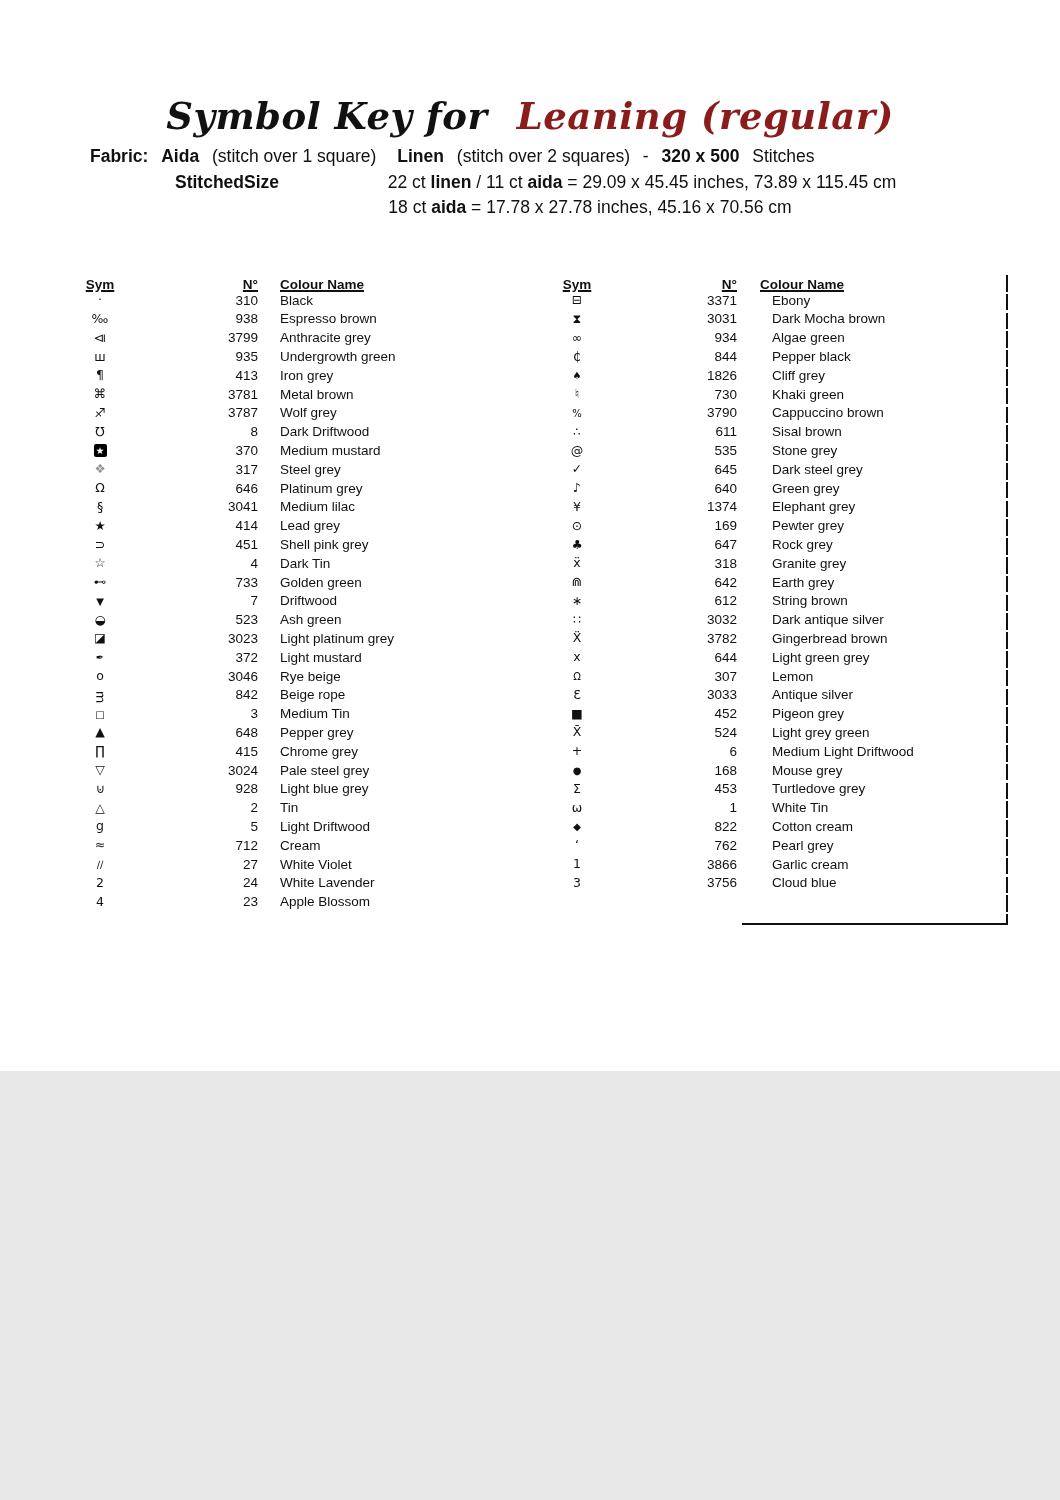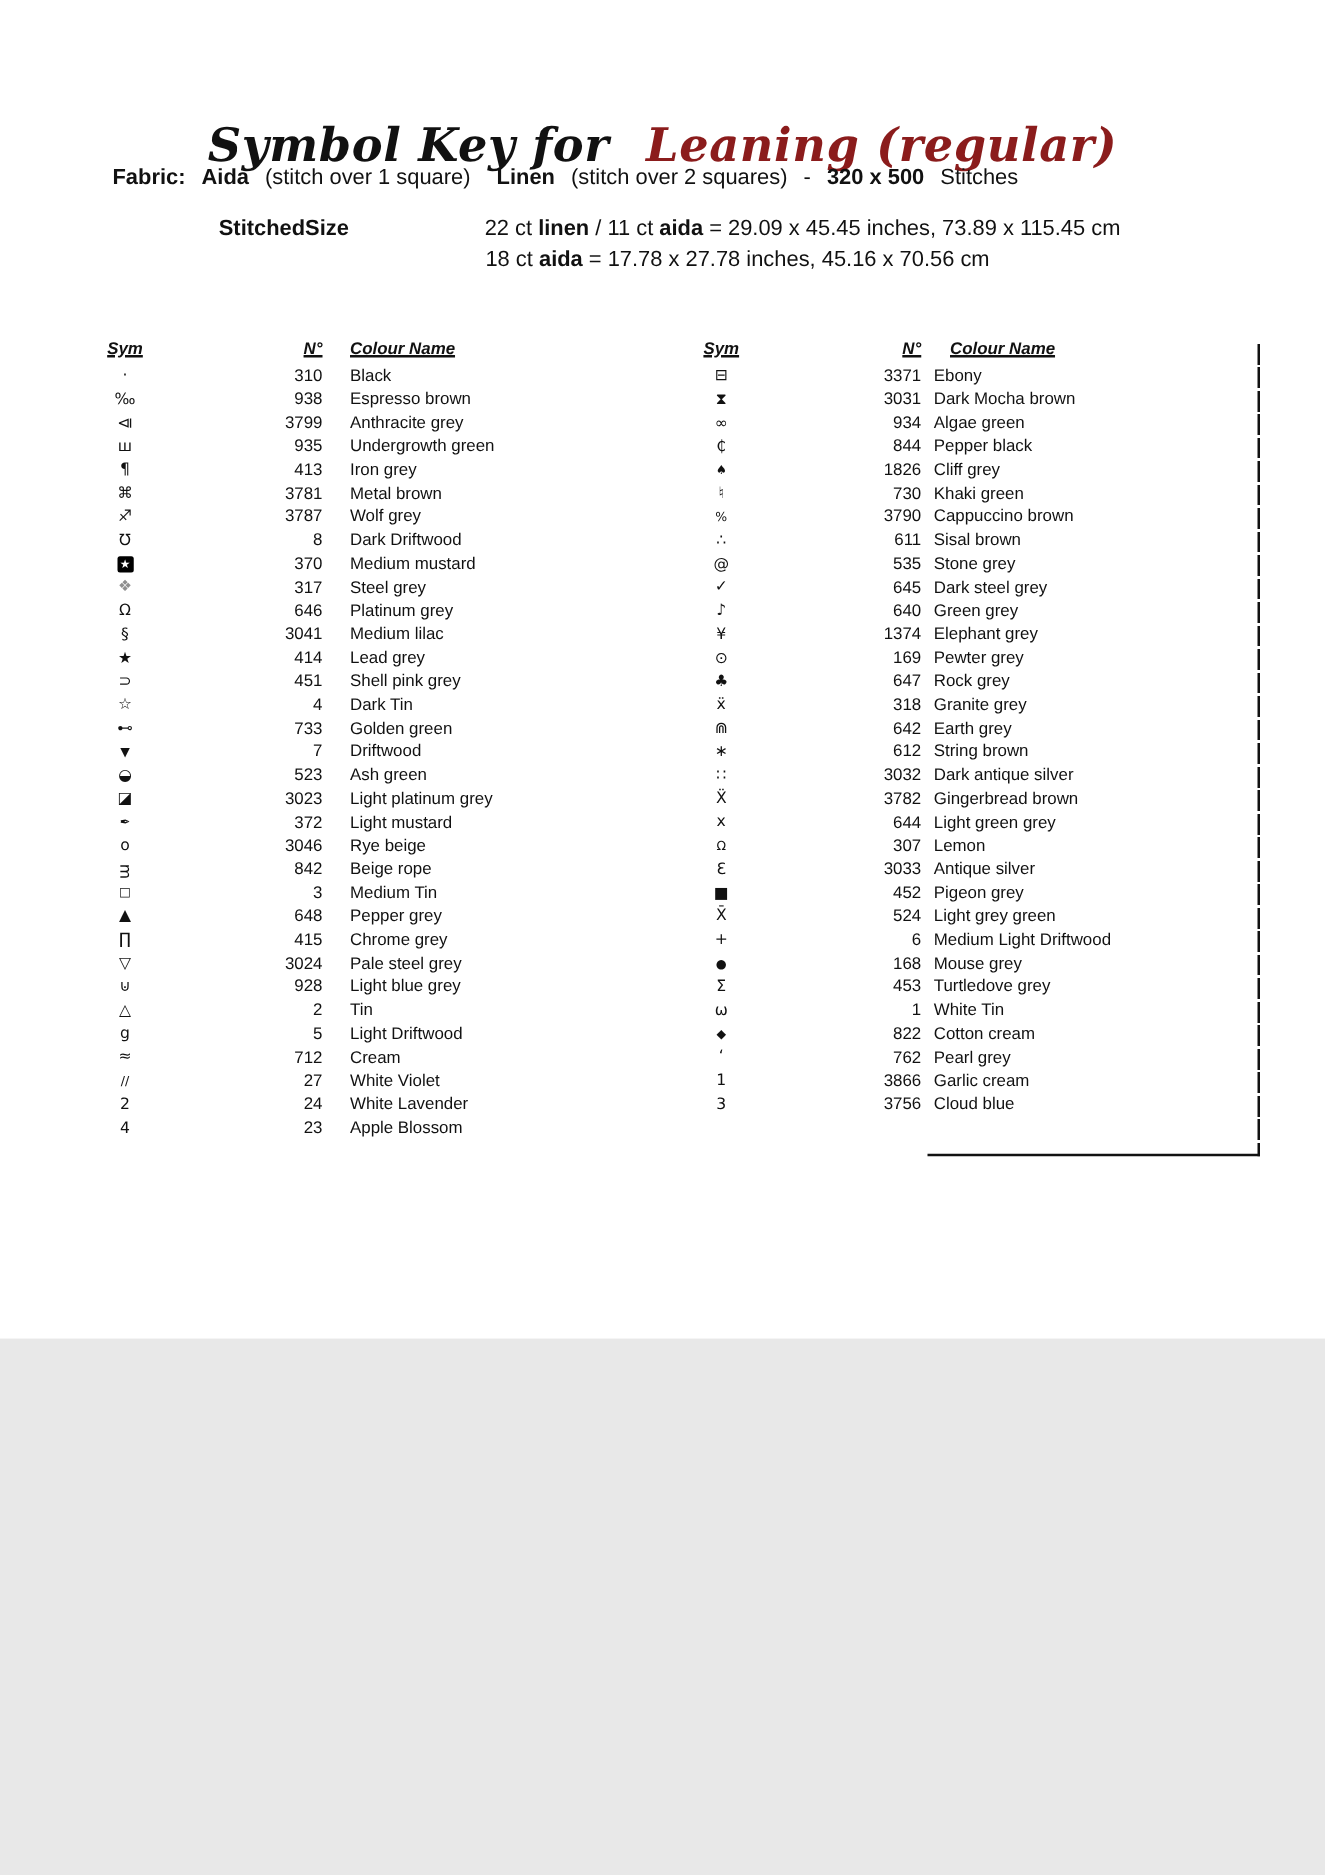--- a/index.html
+++ b/index.html
@@ -6,49 +6,49 @@
   .page{position:relative;width:1060px;height:1071px;margin:0 auto;background:#ffffff;
         font-family:"Liberation Sans",sans-serif;color:#111;overflow:hidden;}
 
   
   .title{position:absolute;top:94px;left:0;width:100%;text-align:center;
          font-family:"DejaVu Serif",serif;font-style:italic;font-weight:bold;
          font-size:37px;letter-spacing:.5px;white-space:nowrap;}
   .title .t-name{margin-left:16px;}
 
   
-  .fabric{position:absolute;top:131px;left:90px;font-size:17.5px;white-space:nowrap;}
+  .fabric{position:absolute;top:146px;left:90px;font-size:17.5px;white-space:nowrap;}
   .b{font-weight:bold;}
   .ml1{margin-left:8px;}
   .ml2{margin-left:16px;}
 
   
   .sizes{position:absolute;top:170px;left:175px;right:55px;font-size:17.5px;
          text-align:center;line-height:25.4px;}
   .sizes .line{white-space:nowrap;}
   .sizes .label{float:left;font-weight:bold;}
 
   
   .col{position:absolute;top:272px;font-size:13.5px;line-height:1;}
   #col-left{left:80px;width:430px;}
   #col-right{left:555px;width:453px;height:660px;}
-  .thead{display:flex;height:19px;font-weight:bold;align-items:flex-start;font-style:italic;}
+  .thead{display:flex;height:19px;font-weight:bold;align-items:flex-end;}
   .thead .u{text-decoration:underline;text-decoration-thickness:1.5px;}
   .h-sym{width:40px;text-align:center;}
   #col-right .h-sym{width:44px;}
   .h-no{width:138px;text-align:right;}
   .h-name{margin-left:22px;}
   #col-right .h-name{margin-left:23px;}
 
   .trow{display:flex;height:18.8px;align-items:center;}
   .c-sym{width:40px;text-align:center;font-family:"DejaVu Sans",sans-serif;font-size:12.5px;}
   #col-right .c-sym{width:44px;}
   .c-no{width:138px;text-align:right;}
   .c-name{margin-left:22px;white-space:nowrap;}
-  #col-right .c-name{margin-left:10px;}
+  #col-right .c-name{margin-left:35px;}
 
   .glyph{display:inline-block;}
   .glyph.inv{background:#000;color:#fff;width:13px;height:13px;line-height:13.5px;
              font-size:9.5px;border-radius:2px;text-align:center;}
   .glyph.grey{color:#8f8f8f;}
   .glyph.sm{font-size:10px;}
 
   
   .vborder{position:absolute;right:0;top:3px;height:650px;width:1.6px;
            background:repeating-linear-gradient(180deg,#111 0 16.6px,rgba(0,0,0,0) 16.6px 18.8px);}

